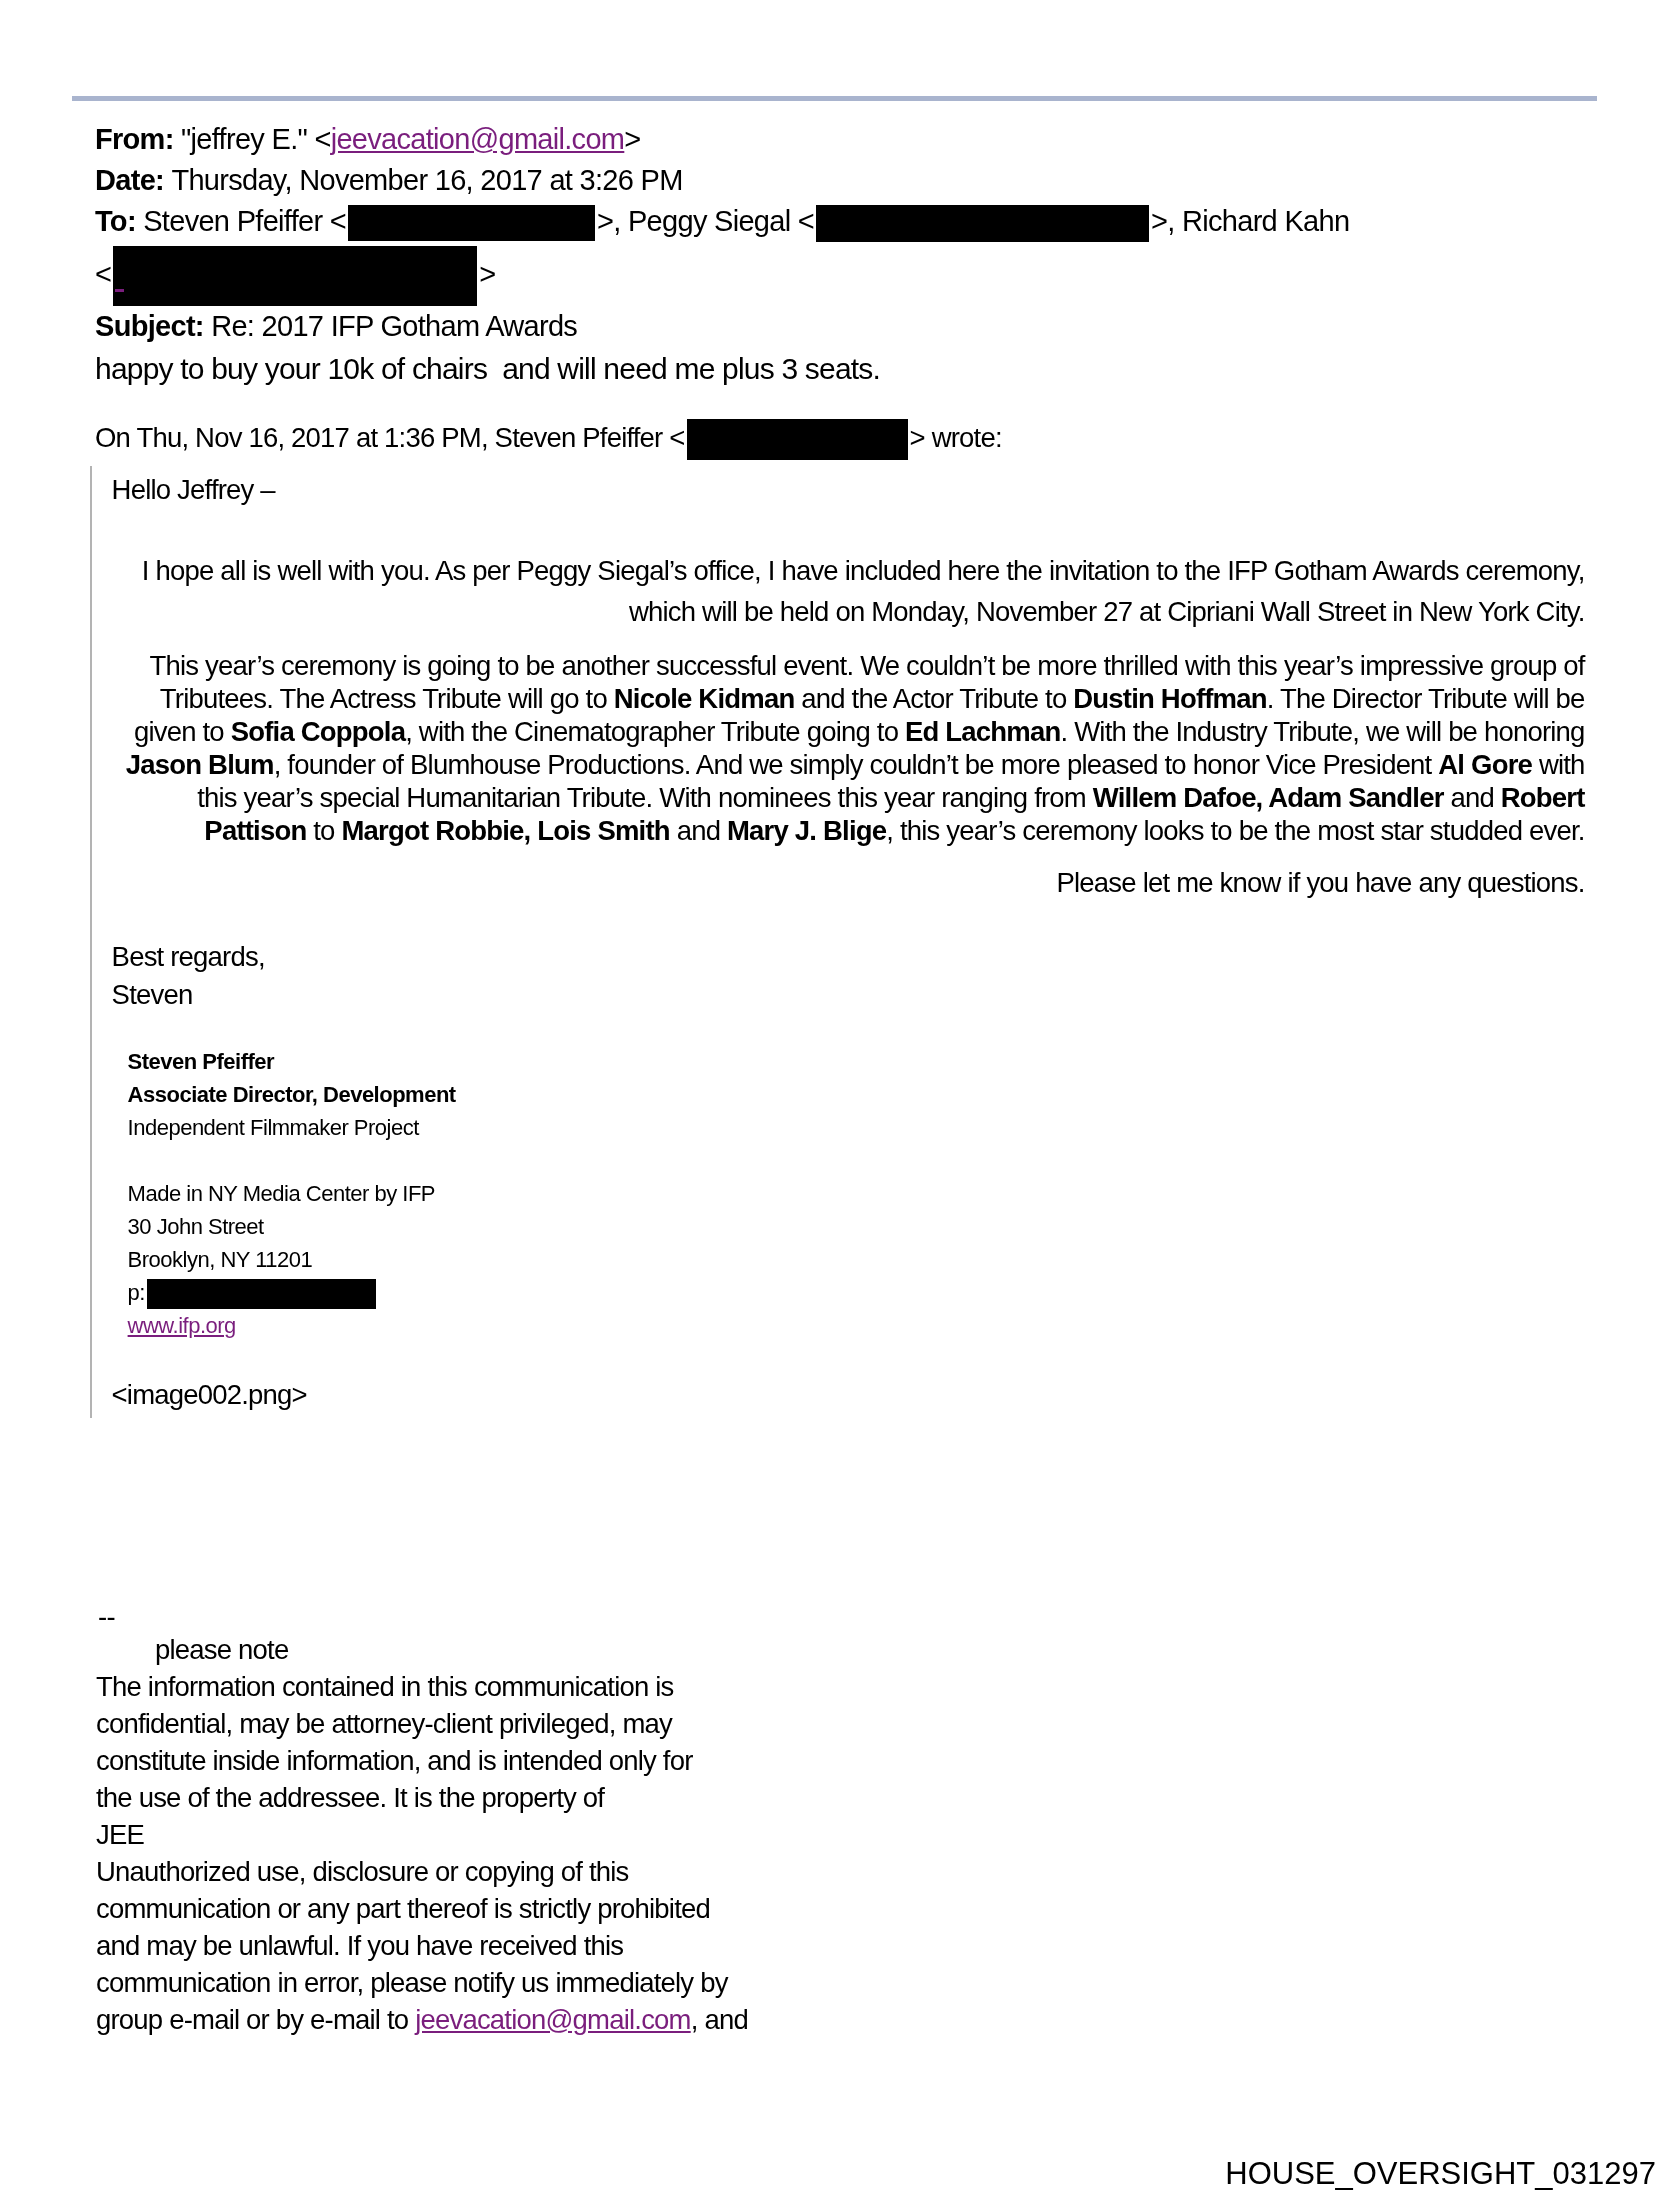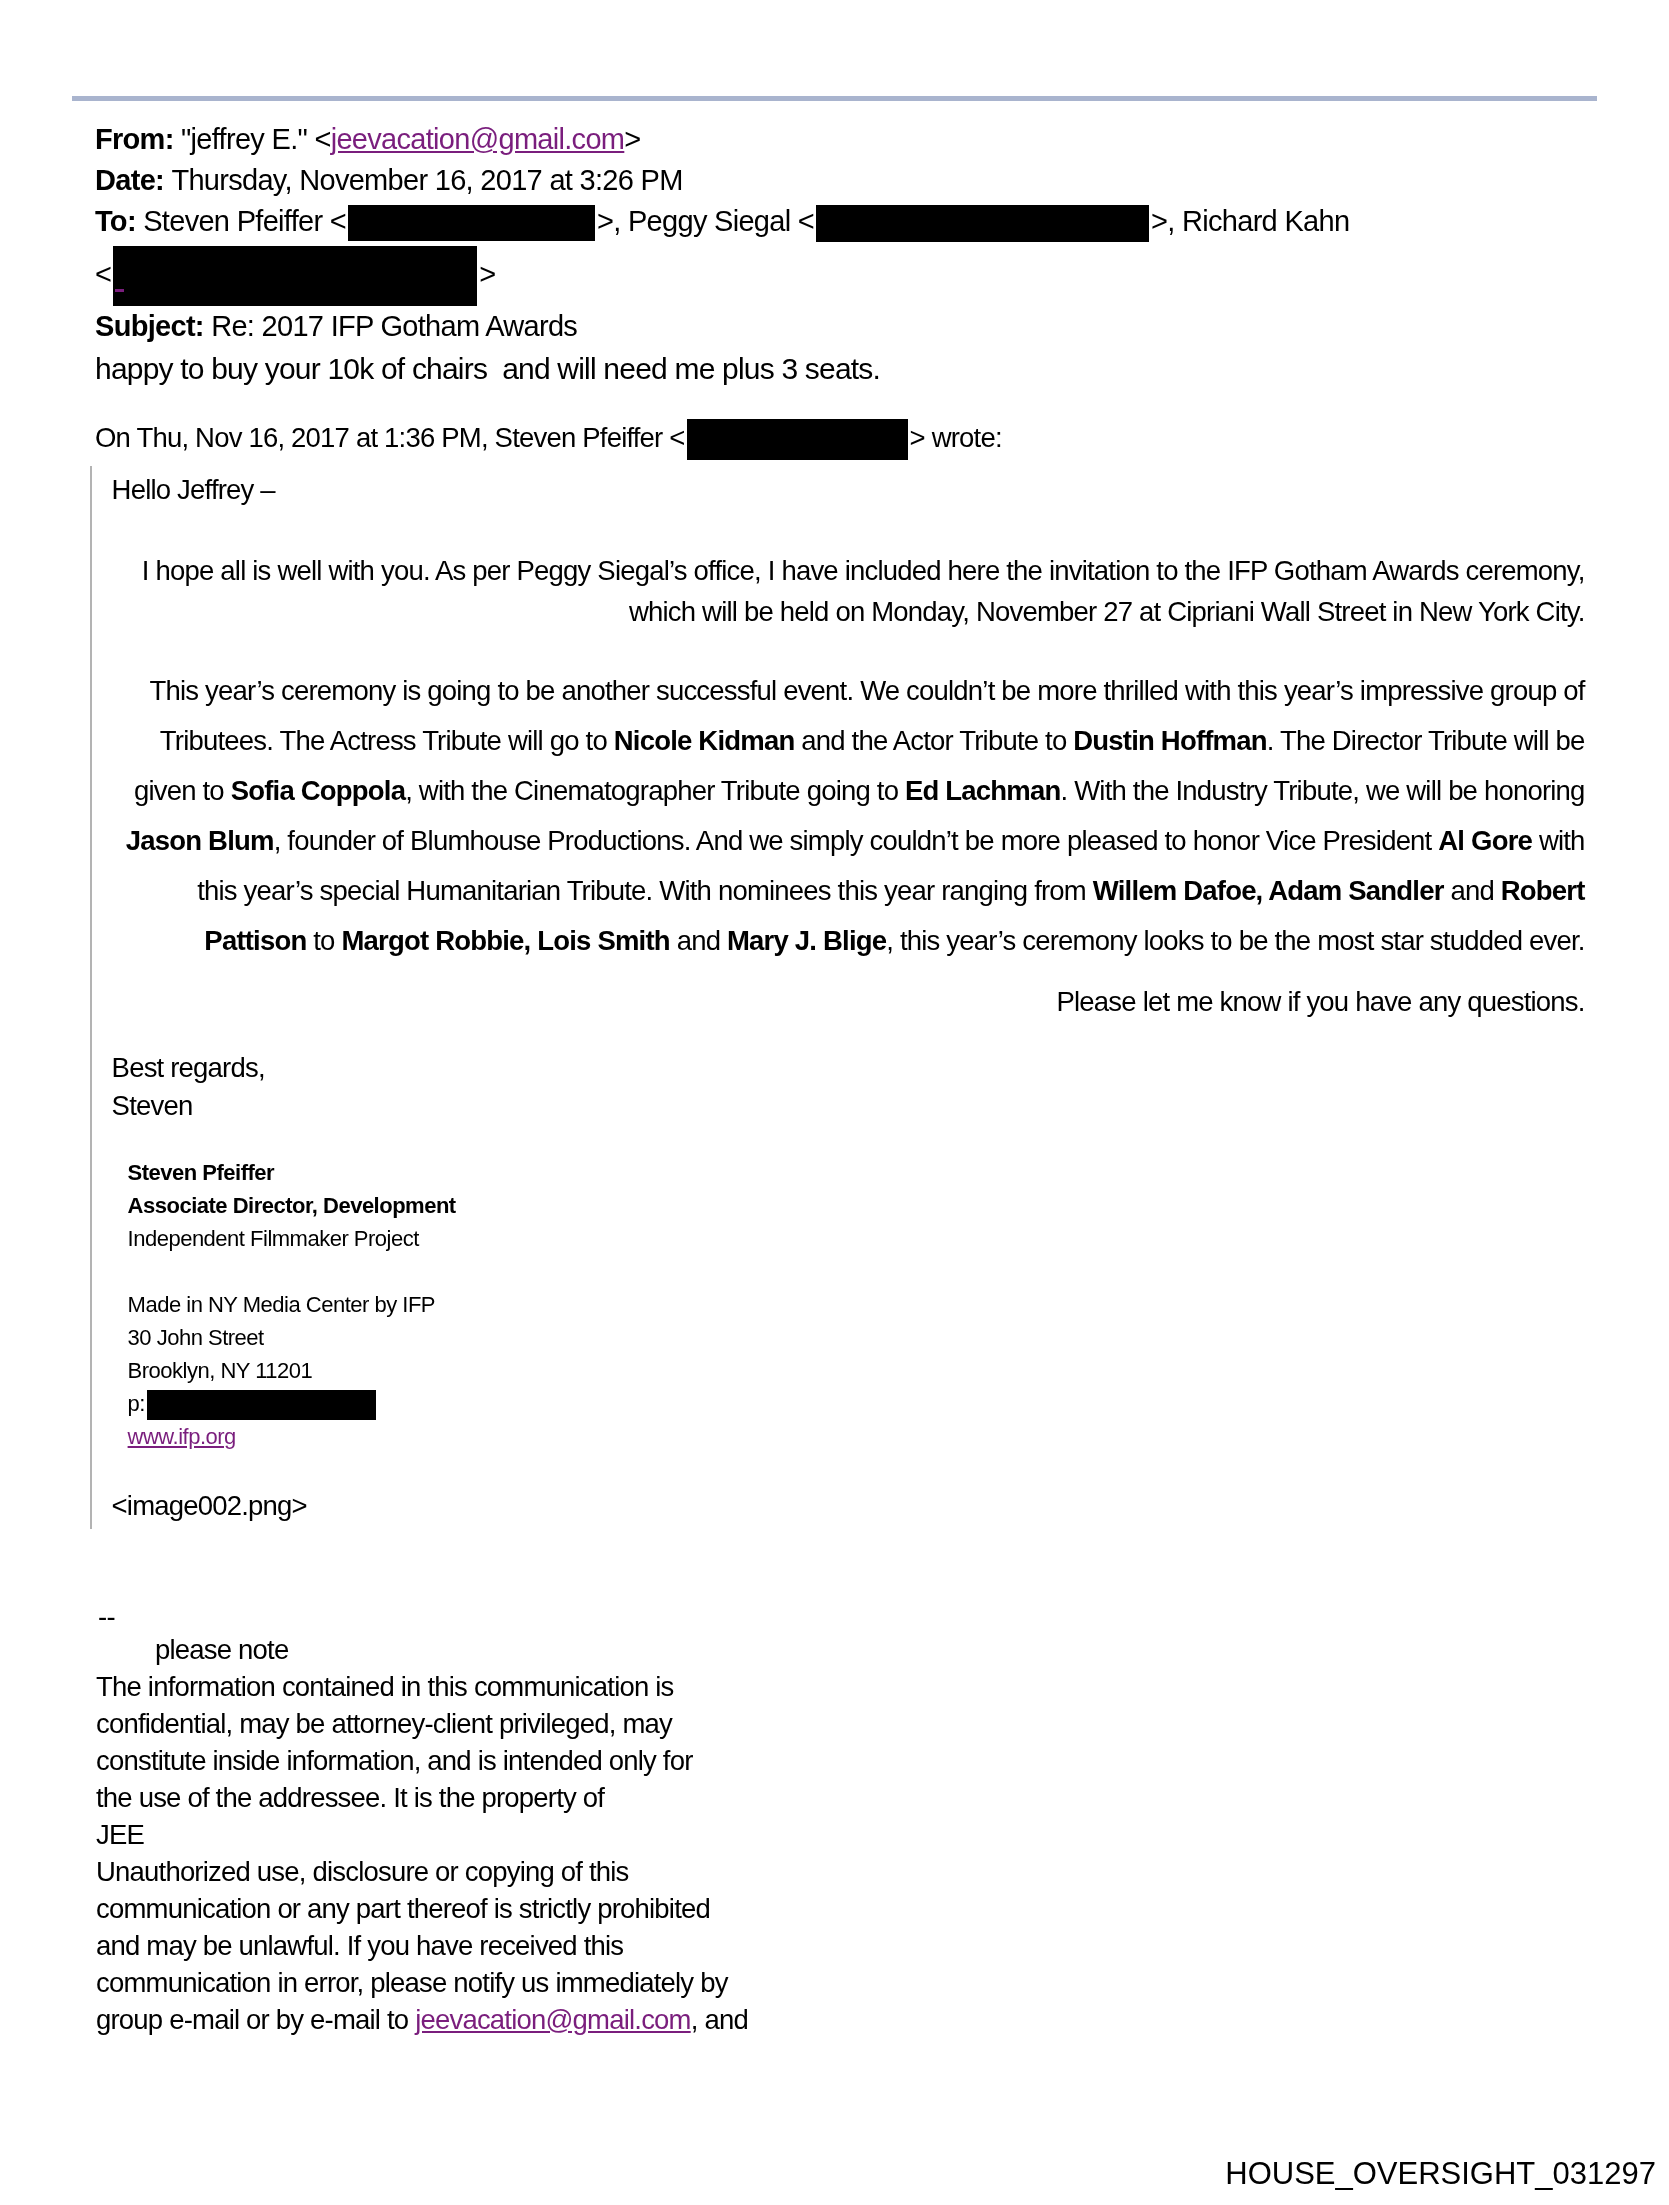--- a/index.html
+++ b/index.html
@@ -18,23 +18,23 @@
   .artifact{position:absolute;left:115px;top:289px;width:9.2px;height:3.3px;background:#7a1e7d;}
   .intro{position:absolute;left:95px;top:352px;font-size:30px;letter-spacing:-0.8px;white-space:pre-wrap;}
   .quote-intro{position:absolute;left:95px;top:419px;font-size:27.5px;letter-spacing:-0.8px;}
   .quote{
     position:absolute;left:90px;top:466px;width:1473px;
     border-left:2.6px solid #b3b3b3;padding:5.2px 0 6.5px 19.6px;
     font-size:27.5px;letter-spacing:-0.8px;
   }
   .greeting{line-height:37px;}
   .para{line-height:41px;margin-top:42px;text-align:right;}
-  .para.tributes{line-height:50px;margin-top:34px;}
+  .para.tributes{line-height:33px;margin-top:17px;}
   .para.questions{margin-top:17px;line-height:37px;}
-  .closing{margin-top:29px;line-height:38px;}
+  .closing{margin-top:37px;line-height:38px;}
   .sig{margin-top:31px;font-size:22px;letter-spacing:-0.5px;line-height:33px;}
   .sig .line{min-height:33px;margin-left:16px;}
   .attachment{margin-top:37px;font-size:27.5px;}
   .separator{position:absolute;left:98px;top:1601px;font-size:27.5px;letter-spacing:-0.7px;}
   .disclaimer{position:absolute;left:96px;top:1631px;width:818px;font-size:27.5px;letter-spacing:-0.8px;line-height:37px;}
   .disclaimer .line{white-space:nowrap;}
   .disclaimer .line:first-child{padding-left:59px;}
   .footer{position:absolute;top:2156px;right:13px;font-size:31px;letter-spacing:0;white-space:nowrap;}
 </style>
 </head>

